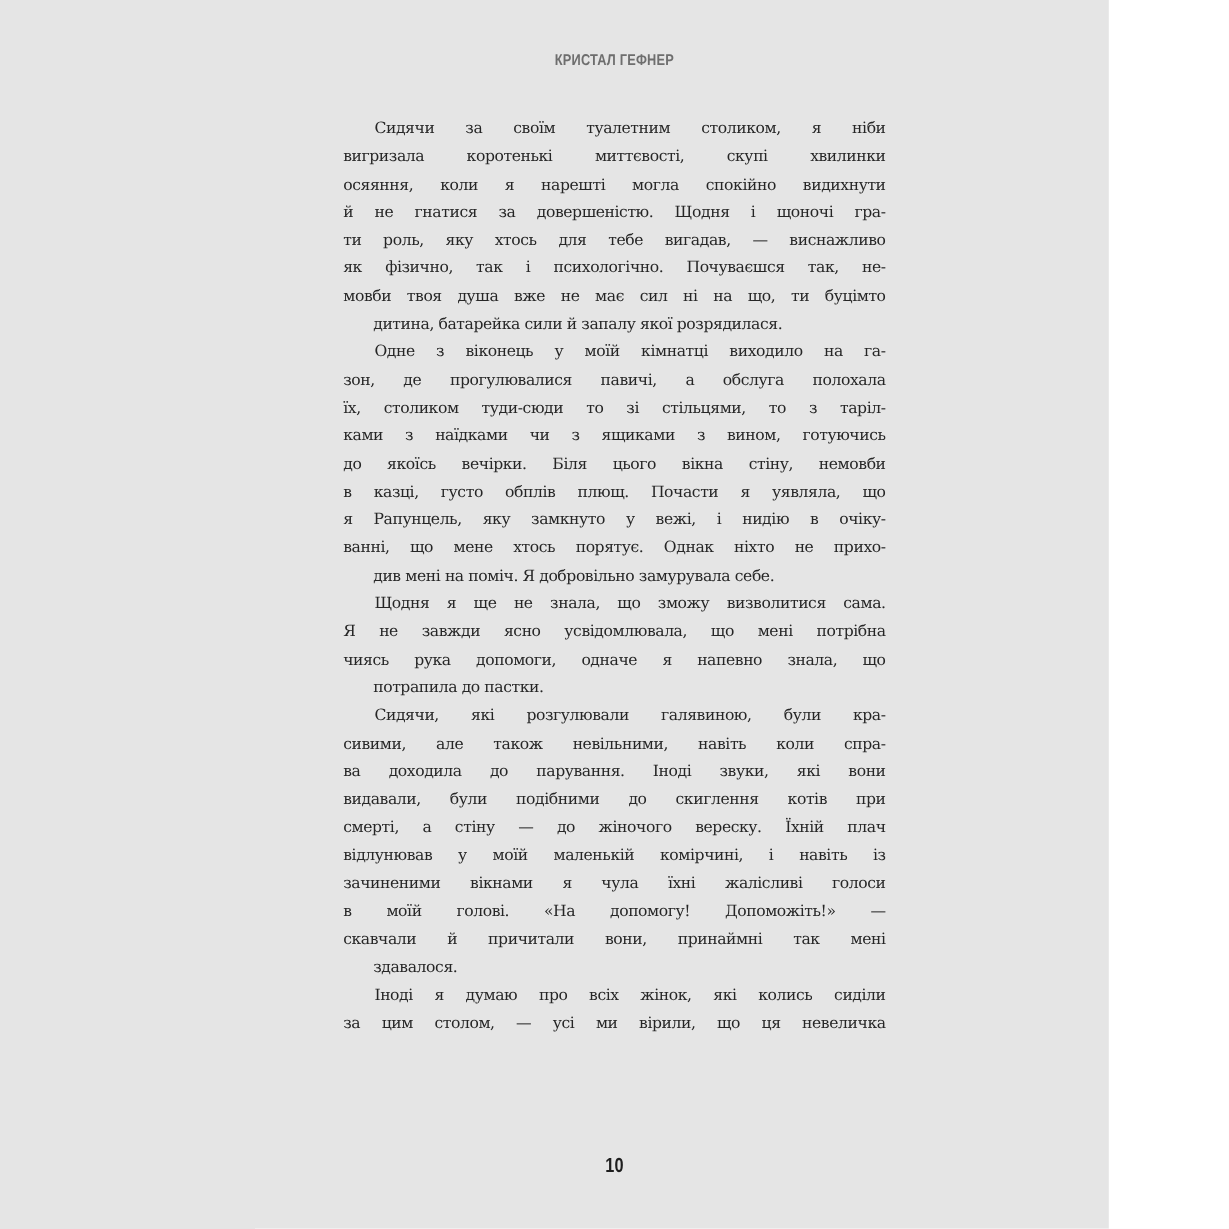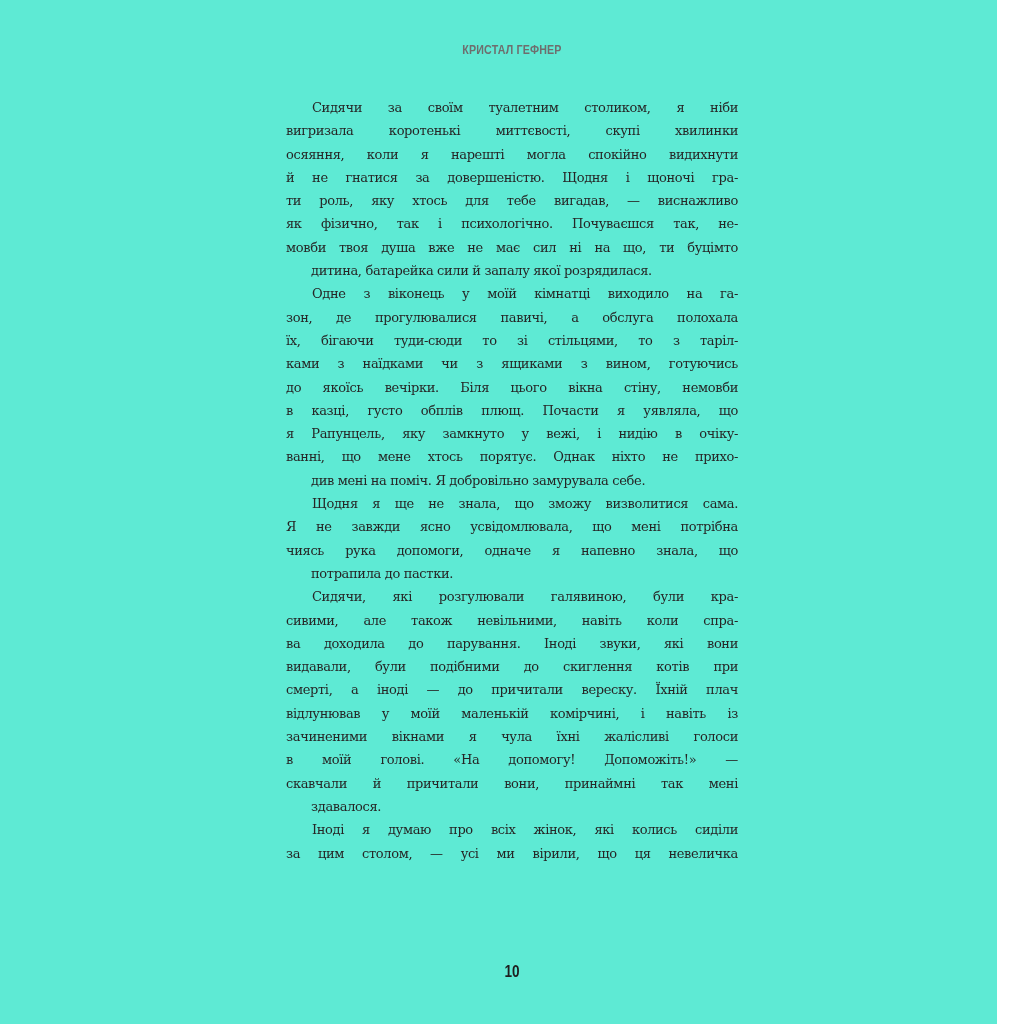--- a/index.html
+++ b/index.html
@@ -9,22 +9,22 @@
   }
   body {
     width: 1024px;
     height: 1024px;
     position: relative;
     overflow: hidden;
   }
   .page {
     position: absolute;
     left: 0; top: 0;
-    width: 997px; height: 1024px;
-    background: #5eead4;
+    width: 924px; height: 1024px;
+    background: #e5e5e5;
   }
   .running-head {
     position: absolute;
     top: 42px;
     left: 0;
     width: 1024px;
     text-align: center;
     font-family: "Liberation Sans", sans-serif;
     font-weight: bold;
     font-size: 13px;
@@ -77,36 +77,36 @@
       <span class="line indent">Сидячи за своїм туалетним столиком, я ніби</span>
       <span class="line">вигризала коротенькі миттєвості, скупі хвилинки</span>
       <span class="line">осяяння, коли я нарешті могла спокійно видихнути</span>
       <span class="line">й не гнатися за довершеністю. Щодня і щоночі гра-</span>
       <span class="line">ти роль, яку хтось для тебе вигадав, — виснажливо</span>
       <span class="line">як фізично, так і психологічно. Почуваєшся так, не-</span>
       <span class="line">мовби твоя душа вже не має сил ні на що, ти буцімто</span>
       <span class="line last">дитина, батарейка сили й запалу якої розрядилася.</span>
       <span class="line indent">Одне з віконець у моїй кімнатці виходило на га-</span>
       <span class="line">зон, де прогулювалися павичі, а обслуга полохала</span>
-      <span class="line">їх, бігаючи туди-сюди то зі стільцями, то з таріл-</span>
+      <span class="line">їх, столиком туди-сюди то зі стільцями, то з таріл-</span>
       <span class="line">ками з наїдками чи з ящиками з вином, готуючись</span>
       <span class="line">до якоїсь вечірки. Біля цього вікна стіну, немовби</span>
       <span class="line">в казці, густо обплів плющ. Почасти я уявляла, що</span>
       <span class="line">я Рапунцель, яку замкнуто у вежі, і нидію в очіку-</span>
       <span class="line">ванні, що мене хтось порятує. Однак ніхто не прихо-</span>
       <span class="line last">див мені на поміч. Я добровільно замурувала себе.</span>
       <span class="line indent">Щодня я ще не знала, що зможу визволитися сама.</span>
       <span class="line">Я не завжди ясно усвідомлювала, що мені потрібна</span>
       <span class="line">чиясь рука допомоги, одначе я напевно знала, що</span>
       <span class="line last">потрапила до пастки.</span>
       <span class="line indent">Сидячи, які розгулювали галявиною, були кра-</span>
       <span class="line">сивими, але також невільними, навіть коли спра-</span>
       <span class="line">ва доходила до парування. Іноді звуки, які вони</span>
       <span class="line">видавали, були подібними до скиглення котів при</span>
-      <span class="line">смерті, а іноді — до причитали вереску. Їхній плач</span>
+      <span class="line">смерті, а стіну — до жіночого вереску. Їхній плач</span>
       <span class="line">відлунював у моїй маленькій комірчині, і навіть із</span>
       <span class="line">зачиненими вікнами я чула їхні жалісливі голоси</span>
       <span class="line">в моїй голові. «На допомогу! Допоможіть!» —</span>
       <span class="line">скавчали й причитали вони, принаймні так мені</span>
       <span class="line last">здавалося.</span>
       <span class="line indent">Іноді я думаю про всіх жінок, які колись сиділи</span>
       <span class="line">за цим столом, — усі ми вірили, що ця невеличка</span>
     </div>
 
   <div class="folio">10</div>

